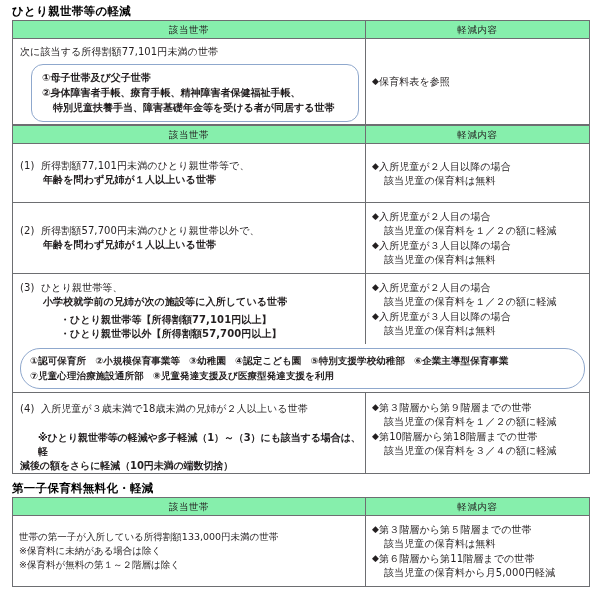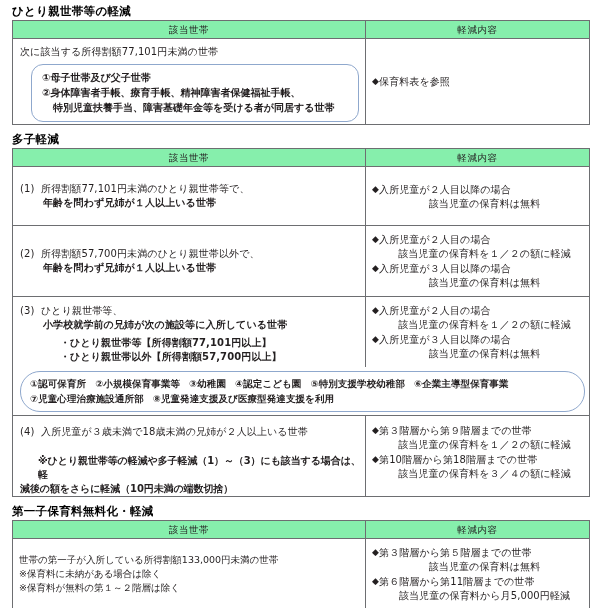--- a/index.html
+++ b/index.html
@@ -64,21 +64,21 @@
     font-size: 10px;
     line-height: 14px;
     color: #231f20;
   }
   .cell-pad { padding: 6px 6px 6px 7px; }
   .cell-pad-r { padding: 6px 4px 6px 6px; }
 
   
   .benefit { margin: 0; }
   .benefit .b-line { white-space: nowrap; letter-spacing: .1px; }
-  .benefit .b-sub  { padding-left: 12px; white-space: nowrap; letter-spacing: .1px; text-align: center; }
+  .benefit .b-sub  { padding-left: 12px; white-space: nowrap; letter-spacing: .1px; }
   .dia { font-size: 9px; vertical-align: 1px; }
 
   
   .lrow { letter-spacing: .1px; }
   .num { display: inline-block; }
   .u { }
   .b { font-weight: bold; }
   .ind1 { padding-left: 23px; }
   .ind2 { padding-left: 40px; }
 
@@ -146,21 +146,20 @@
         </td>
         <td>
           <div class="cell-pad-r benefit">
             <div class="b-line"><span class="dia">◆</span><span>保育料表を参照</span></div>
           </div>
         </td>
       </tr>
     </tbody>
   </table>
 
-  <div class="sec-title gap">多子軽減</div>
 
   <table class="tbl">
     <colgroup>
         <col class="c1">
         <col class="c2">
       </colgroup>
     <tbody>
       <tr>
         <th>該当世帯</th>
         <th>軽減内容</th>

